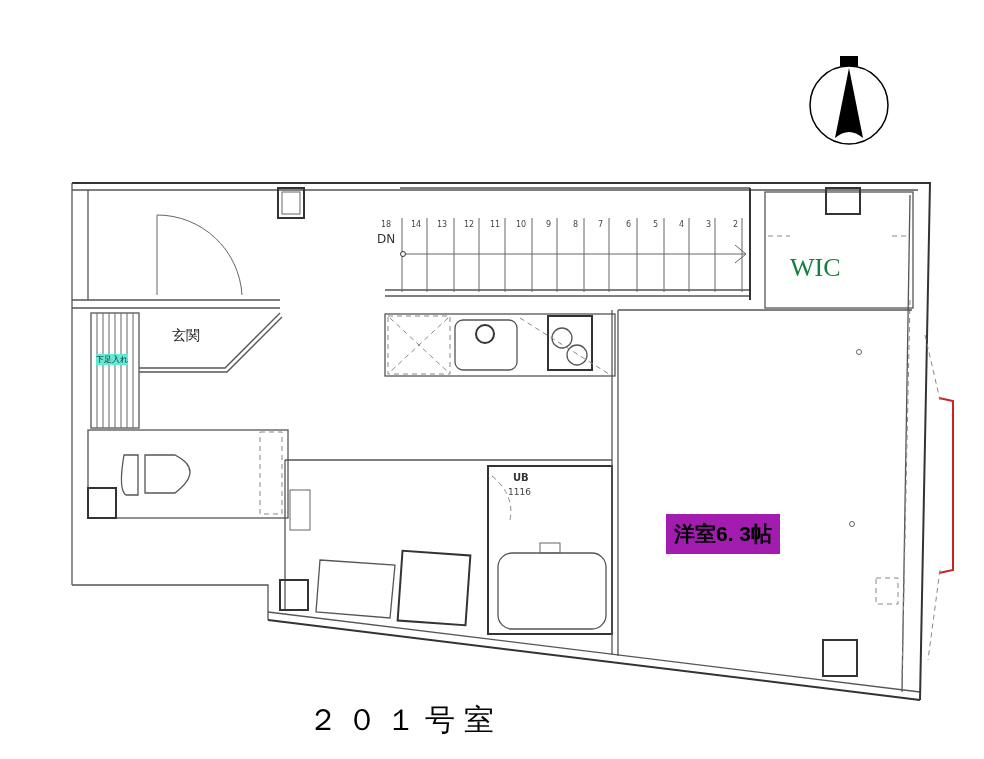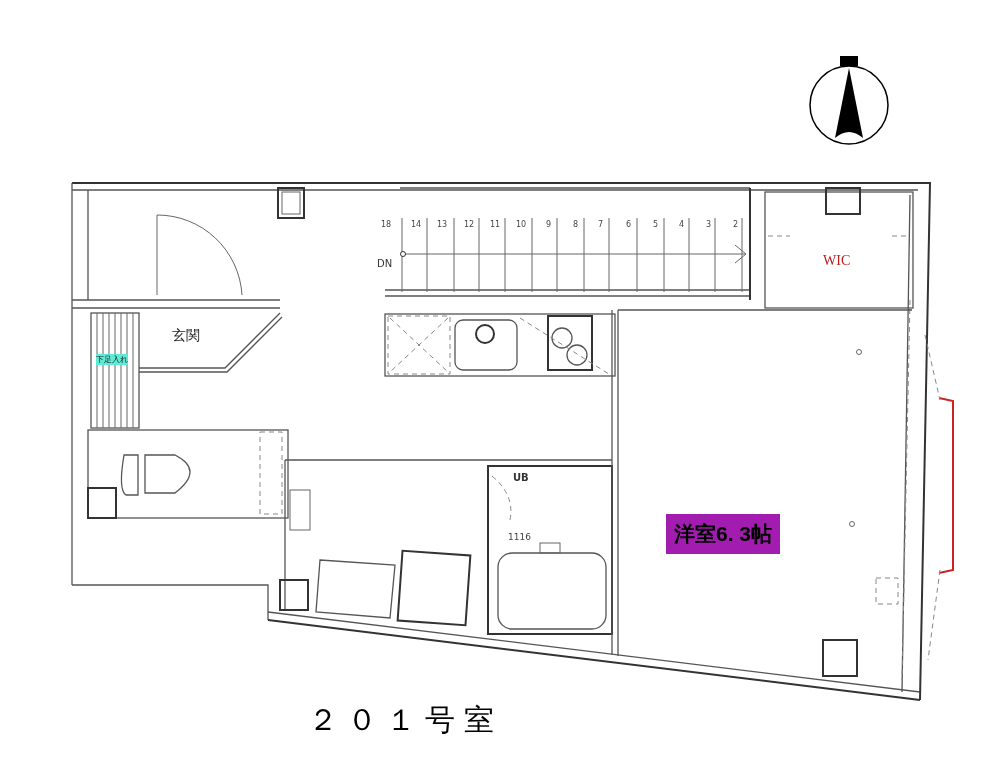--- a/index.html
+++ b/index.html
@@ -3,28 +3,28 @@
 <meta charset="utf-8">
 <style>
   html, body { margin:0; padding:0; background:#ffffff; }
   body { width:984px; height:759px; position:relative; overflow:hidden; font-family:"DejaVu Sans", sans-serif; }
   #plan { position:absolute; left:0; top:0; width:984px; height:759px; }
   .wall { fill:none; stroke:#555; stroke-width:1.3; }
   .wall-d { fill:none; stroke:#333; stroke-width:2; }
   .thin { fill:none; stroke:#666; stroke-width:1; }
   .dash { fill:none; stroke:#888; stroke-width:1; stroke-dasharray:5 4; }
   .lbl { position:absolute; white-space:nowrap; }
-  #wic-label { left:817px; top:253px; font-family:"Liberation Serif", serif; font-size:14px; color:#b91c1c; background:#fff; padding:0 6px; }
+  #wic-label { left:784px; top:253px; font-family:"Liberation Serif", serif; font-size:26px; color:#15803d; background:#fff; padding:0 6px; }
   #room-label { left:666px; top:514px; font-family:"Liberation Sans", sans-serif; font-weight:bold; font-size:21px; color:#000; background:#a21caf; padding:6px 8px; }
   #unit-label { left:308px; top:700px; font-family:Liberation Sans, sans-serif; font-size:30px; letter-spacing:9px; color:#000; }
   #genkan-label { left:172px; top:327px; font-size:14px; color:#222; }
   #shoe-label { left:96px; top:354px; font-size:8px; color:#222; background:#5eead4; }
   #ub-label { left:513px; top:472px; font-size:10px; font-weight:bold; color:#333; }
-  #ub-size { left:508px; top:487px; font-size:9px; color:#444;margin-top:45px; }
-  #dn-label { left:377px; top:258px; font-size:10px; color:#333; }
+  #ub-size { left:508px; top:487px; font-size:9px; color:#444; }
+  #dn-label { left:377px; top:232px; font-size:12px; color:#333; }
   .step { position:absolute; top:220px; font-size:8px; color:#444; }
 </style>
 </head>
 <body>
 
 <svg id="plan" viewBox="0 0 984 759" xmlns="http://www.w3.org/2000/svg">
 
   <g>
     <rect x="840" y="56" width="18" height="10" fill="#000"></rect>
     <circle cx="849" cy="105" r="39" fill="none" stroke="#000" stroke-width="1.5"></circle>

